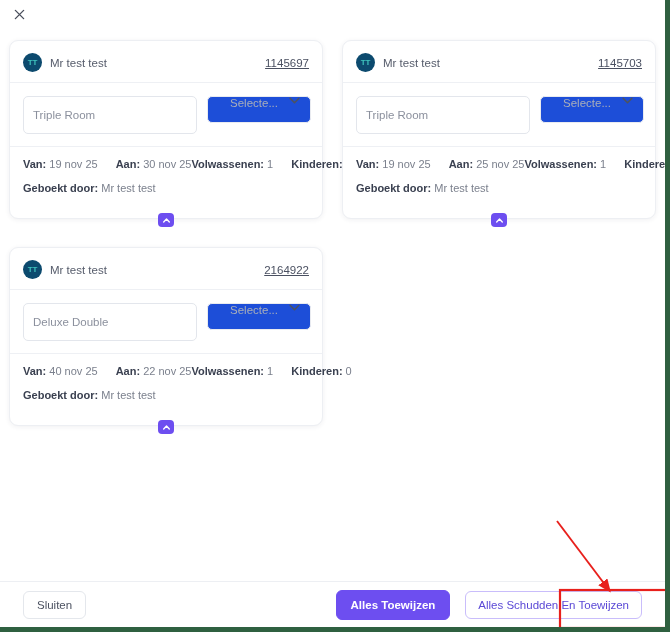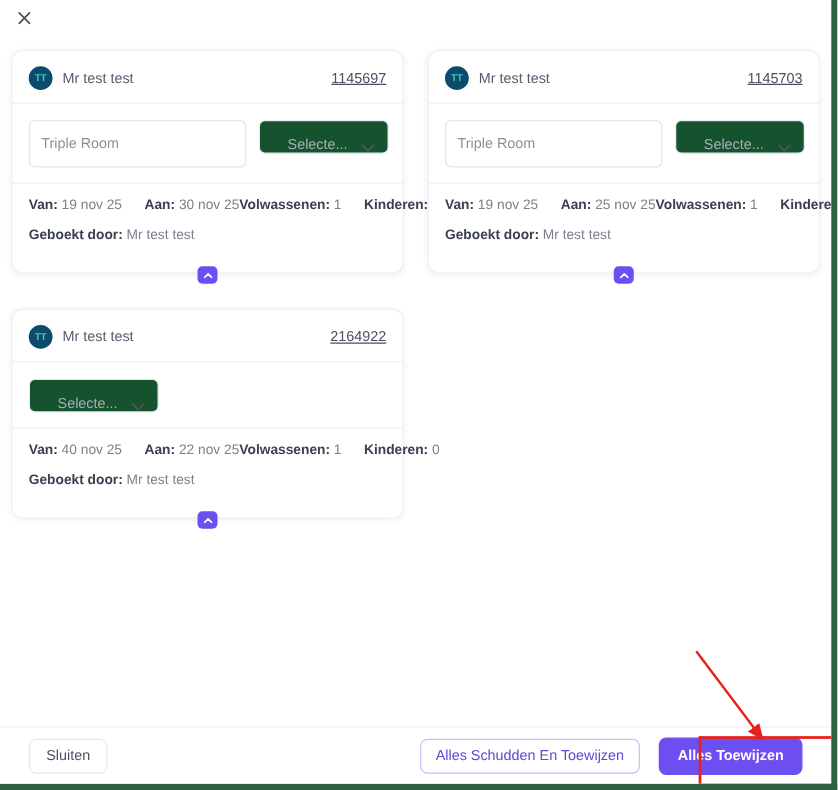--- a/index.html
+++ b/index.html
@@ -148,23 +148,23 @@
     padding: 0 9px;
     outline: none;
   }
   .room-input::placeholder { color: #8b909d; }
 
   .room-select {
     width: 104px;
     height: 27px;
     border: 1px solid #e9ebf0;
     border-radius: 5px;
-    background: #14532d;
-    display: flex;
-    align-items: flex-end;
+    background: #1d4ed8;
+    display: flex;
+    align-items: flex-start;
     justify-content: flex-end;
     gap: 11px;
     padding: 0 10px 0 8px;
     cursor: pointer;
     flex: 0 0 auto;
   }
   .select-value {
     font-size: 11.5px;
     color: #a9aeb9;
     white-space: nowrap;
@@ -365,20 +365,21 @@
         <div class="booking-card">
           <div class="card-top">
             <div class="guest">
               <div class="avatar">TT</div>
               <span class="guest-name">Mr test test</span>
             </div>
             <a class="booking-ref">2164922</a>
           </div>
           <div class="divider"></div>
           <div class="field-row">
+            <input class="room-input" type="text" readonly="" value="Deluxe Double" style="">
             <div class="room-select">
               <span class="select-value">Selecte...</span>
               <svg class="chevron-down" width="11" height="7" viewBox="0 0 12 8" fill="none" stroke="currentColor" stroke-width="1.8" stroke-linecap="round" stroke-linejoin="round">
                 <path d="M1 1.5 L6 6.5 L11 1.5"></path>
               </svg>
             </div>
           </div>
           <div class="divider"></div>
           <div class="meta-row">
             <span class="meta-item"><b>Van:</b> <span>40 nov 25</span></span>
@@ -399,22 +400,22 @@
             </svg>
           </button>
         </div>
 
       </div>
     </div>
 
     <div class="modal-footer">
       <button class="btn btn-close">Sluiten</button>
       <div class="footer-right">
+        <button class="btn btn-primary">Alles Toewijzen</button>
         <button class="btn btn-outline-purple">Alles Schudden En Toewijzen</button>
-        <button class="btn btn-primary">Alles Toewijzen</button>
       </div>
     </div>
 
   </div>
 
   <svg id="annotation" width="670" height="632" viewBox="0 0 670 632">
     <defs>
       <marker id="arrowhead" markerWidth="7" markerHeight="7" refX="5.4" refY="3" orient="auto">
         <polygon points="0 0, 7 3, 0 6" fill="#e8201c"></polygon>
       </marker>

